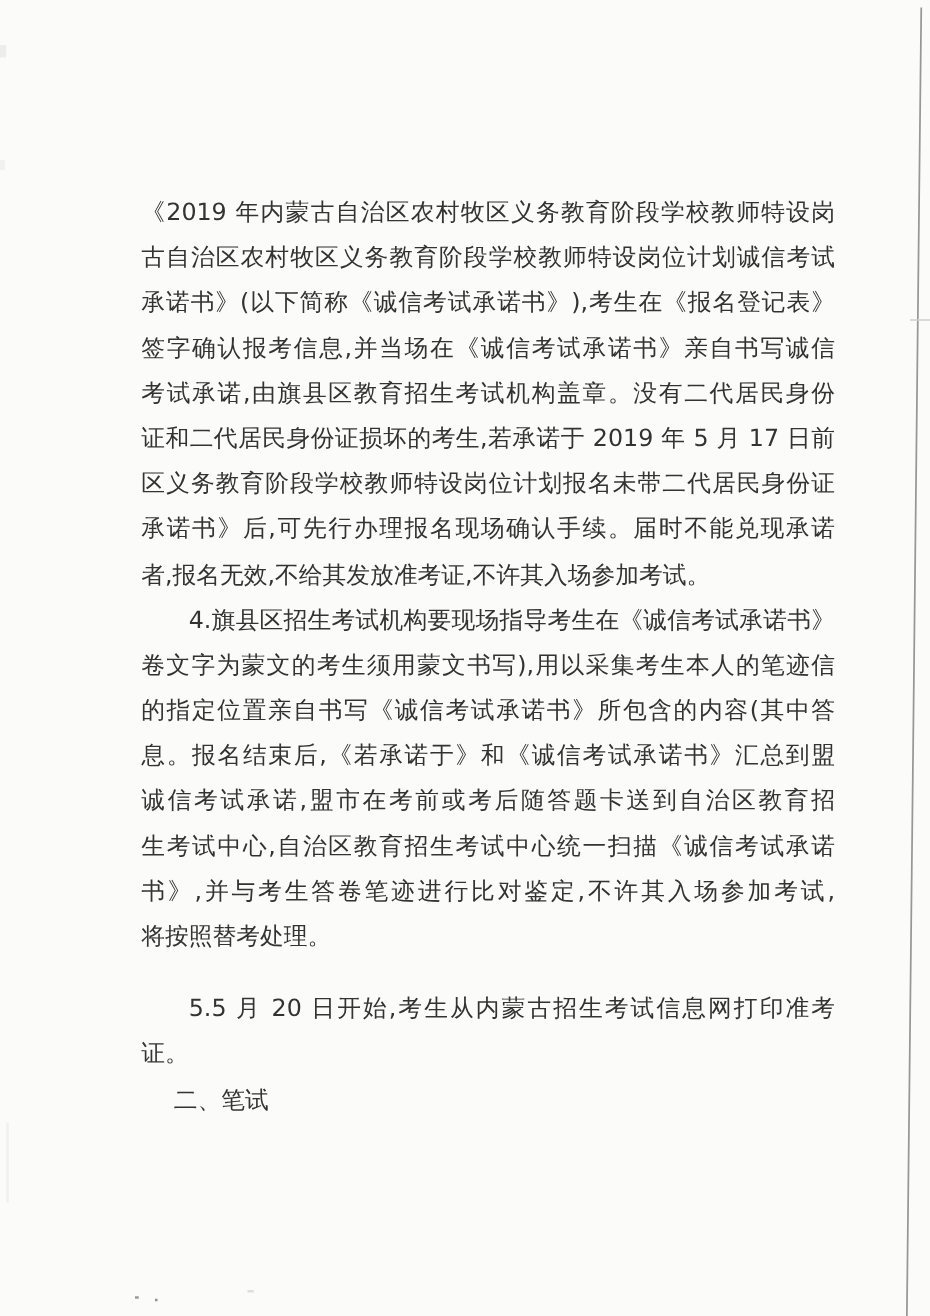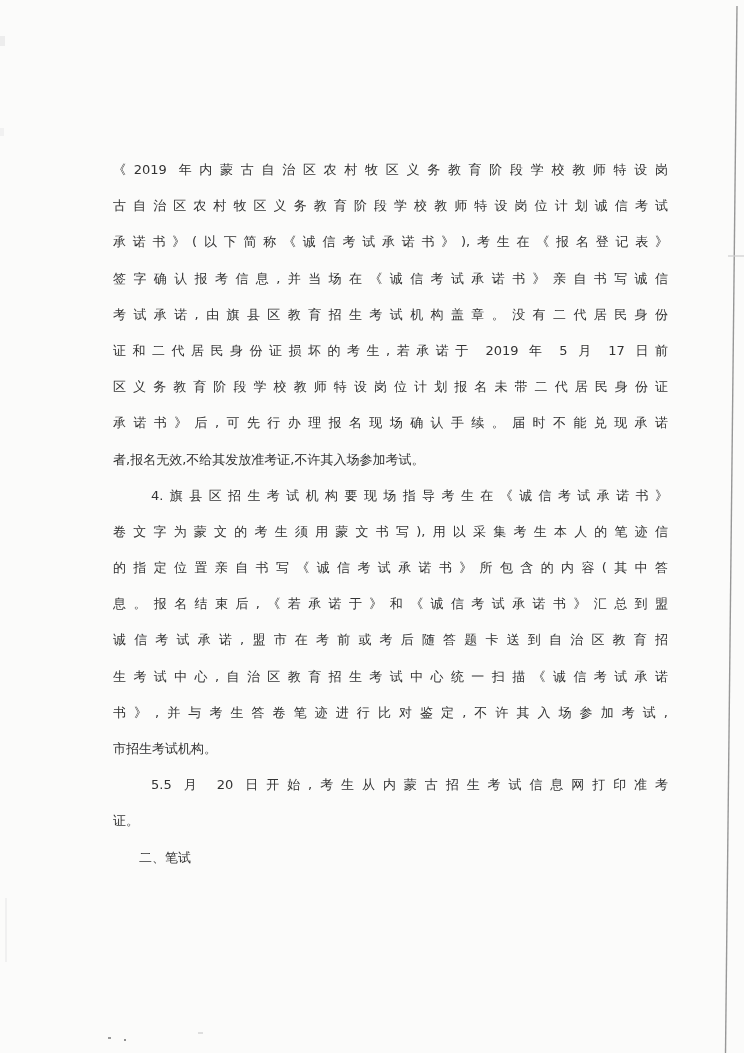--- a/index.html
+++ b/index.html
@@ -17,21 +17,21 @@
   }
   .page{
     position:relative;
     width:744px;height:1053px;
     background:var(--bg);
   }
   .doc{
     position:absolute;
     left:113px;top:152px;
     width:555px;
-    font-size:13px;
+    font-size:19px;
     color:var(--text);
     letter-spacing:0;
   }
   .line{
     height:36.2px;
     line-height:36.2px;
     overflow:hidden;
     text-align:justify;
     text-align-last:left;
     white-space:normal;
@@ -78,19 +78,19 @@
       <div class="line fill">区义务教育阶段学校教师特设岗位计划报名未带二代居民身份证</div>
       <div class="line fill">承诺书》后,可先行办理报名现场确认手续。届时不能兑现承诺</div>
       <div class="line">者,报名无效,不给其发放准考证,不许其入场参加考试。</div>
       <div class="line fill" style="text-indent: 38px;">4.旗县区招生考试机构要现场指导考生在《诚信考试承诺书》</div>
       <div class="line fill">卷文字为蒙文的考生须用蒙文书写),用以采集考生本人的笔迹信</div>
       <div class="line fill">的指定位置亲自书写《诚信考试承诺书》所包含的内容(其中答</div>
       <div class="line fill">息。报名结束后,《若承诺于》和《诚信考试承诺书》汇总到盟</div>
       <div class="line fill">诚信考试承诺,盟市在考前或考后随答题卡送到自治区教育招</div>
       <div class="line fill">生考试中心,自治区教育招生考试中心统一扫描《诚信考试承诺</div>
       <div class="line fill">书》,并与考生答卷笔迹进行比对鉴定,不许其入场参加考试,</div>
-      <div class="line">市招生考试机构。</div>
-      <div class="line fill" style="text-indent: 38px;">5.5 月 20 日开始,考生从内蒙古招生考试信息网打印准考</div>
+      <div class="line">将按照替考处理。</div>
+      <div class="line fill" style="text-indent: 38px; margin-top: 22px;">5.5 月 20 日开始,考生从内蒙古招生考试信息网打印准考</div>
       <div class="line">证。</div>
       <div class="line bold" style="text-indent: 26px;">二、笔试</div>
     </div>
 
 </div>
 
 </body></html>

